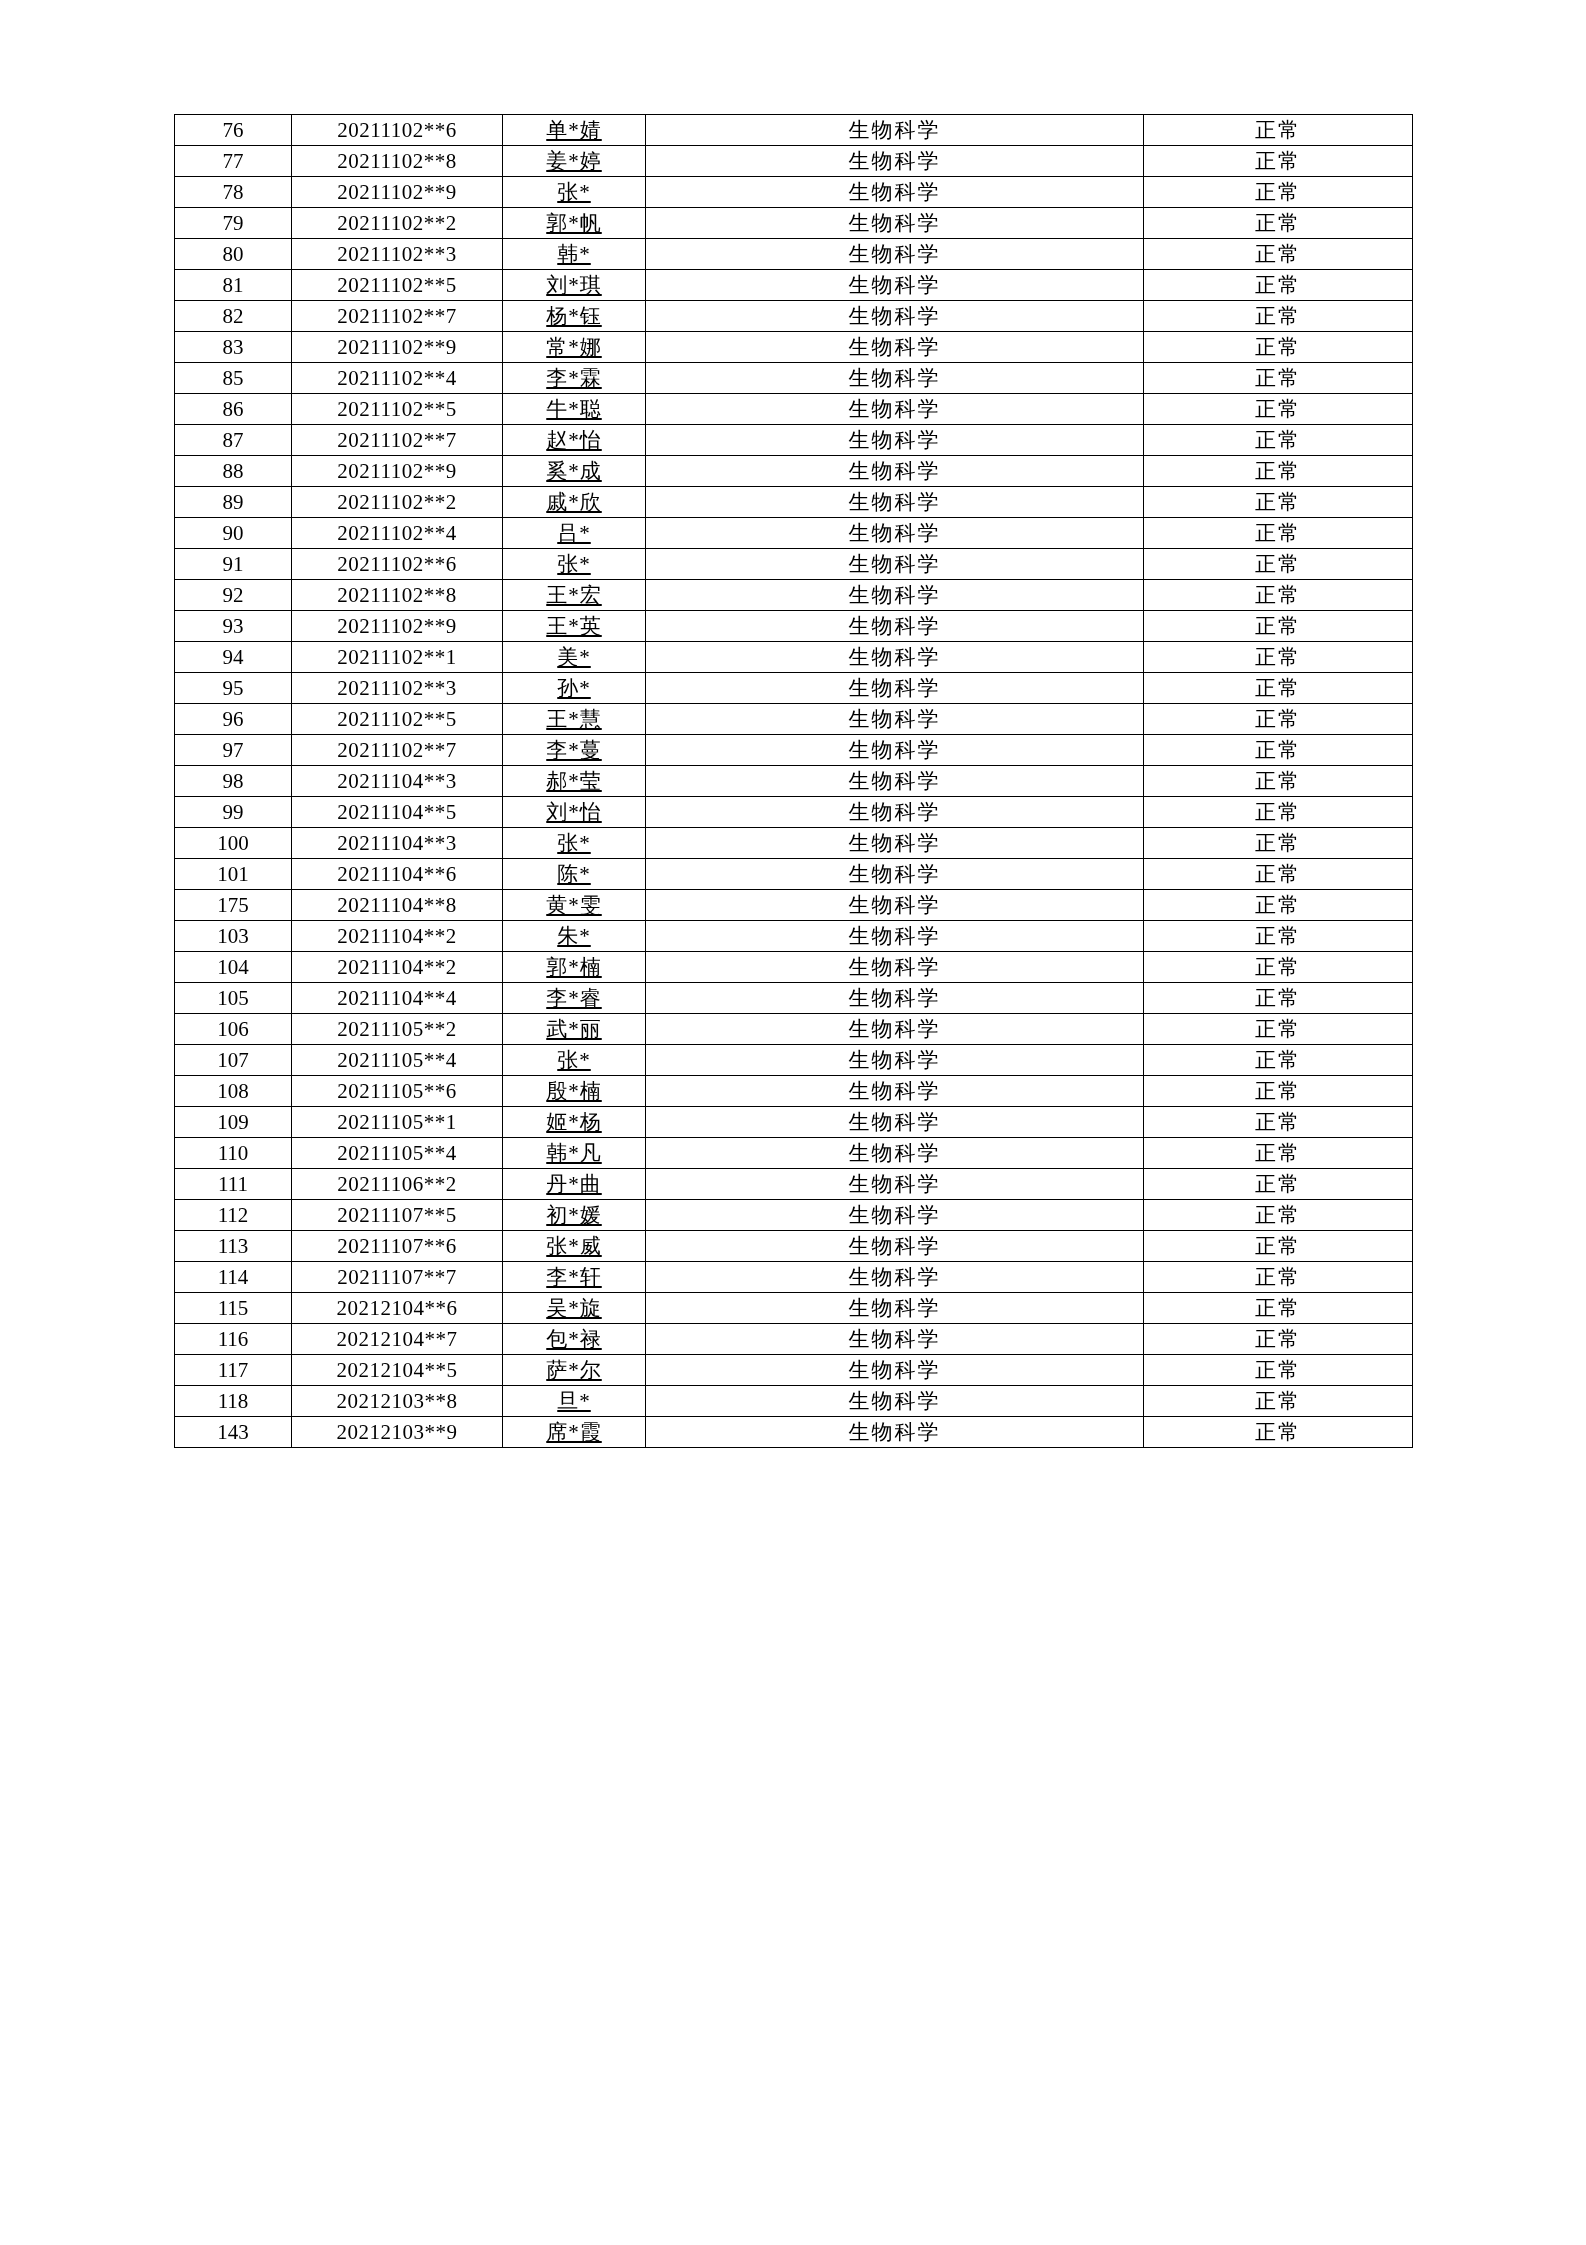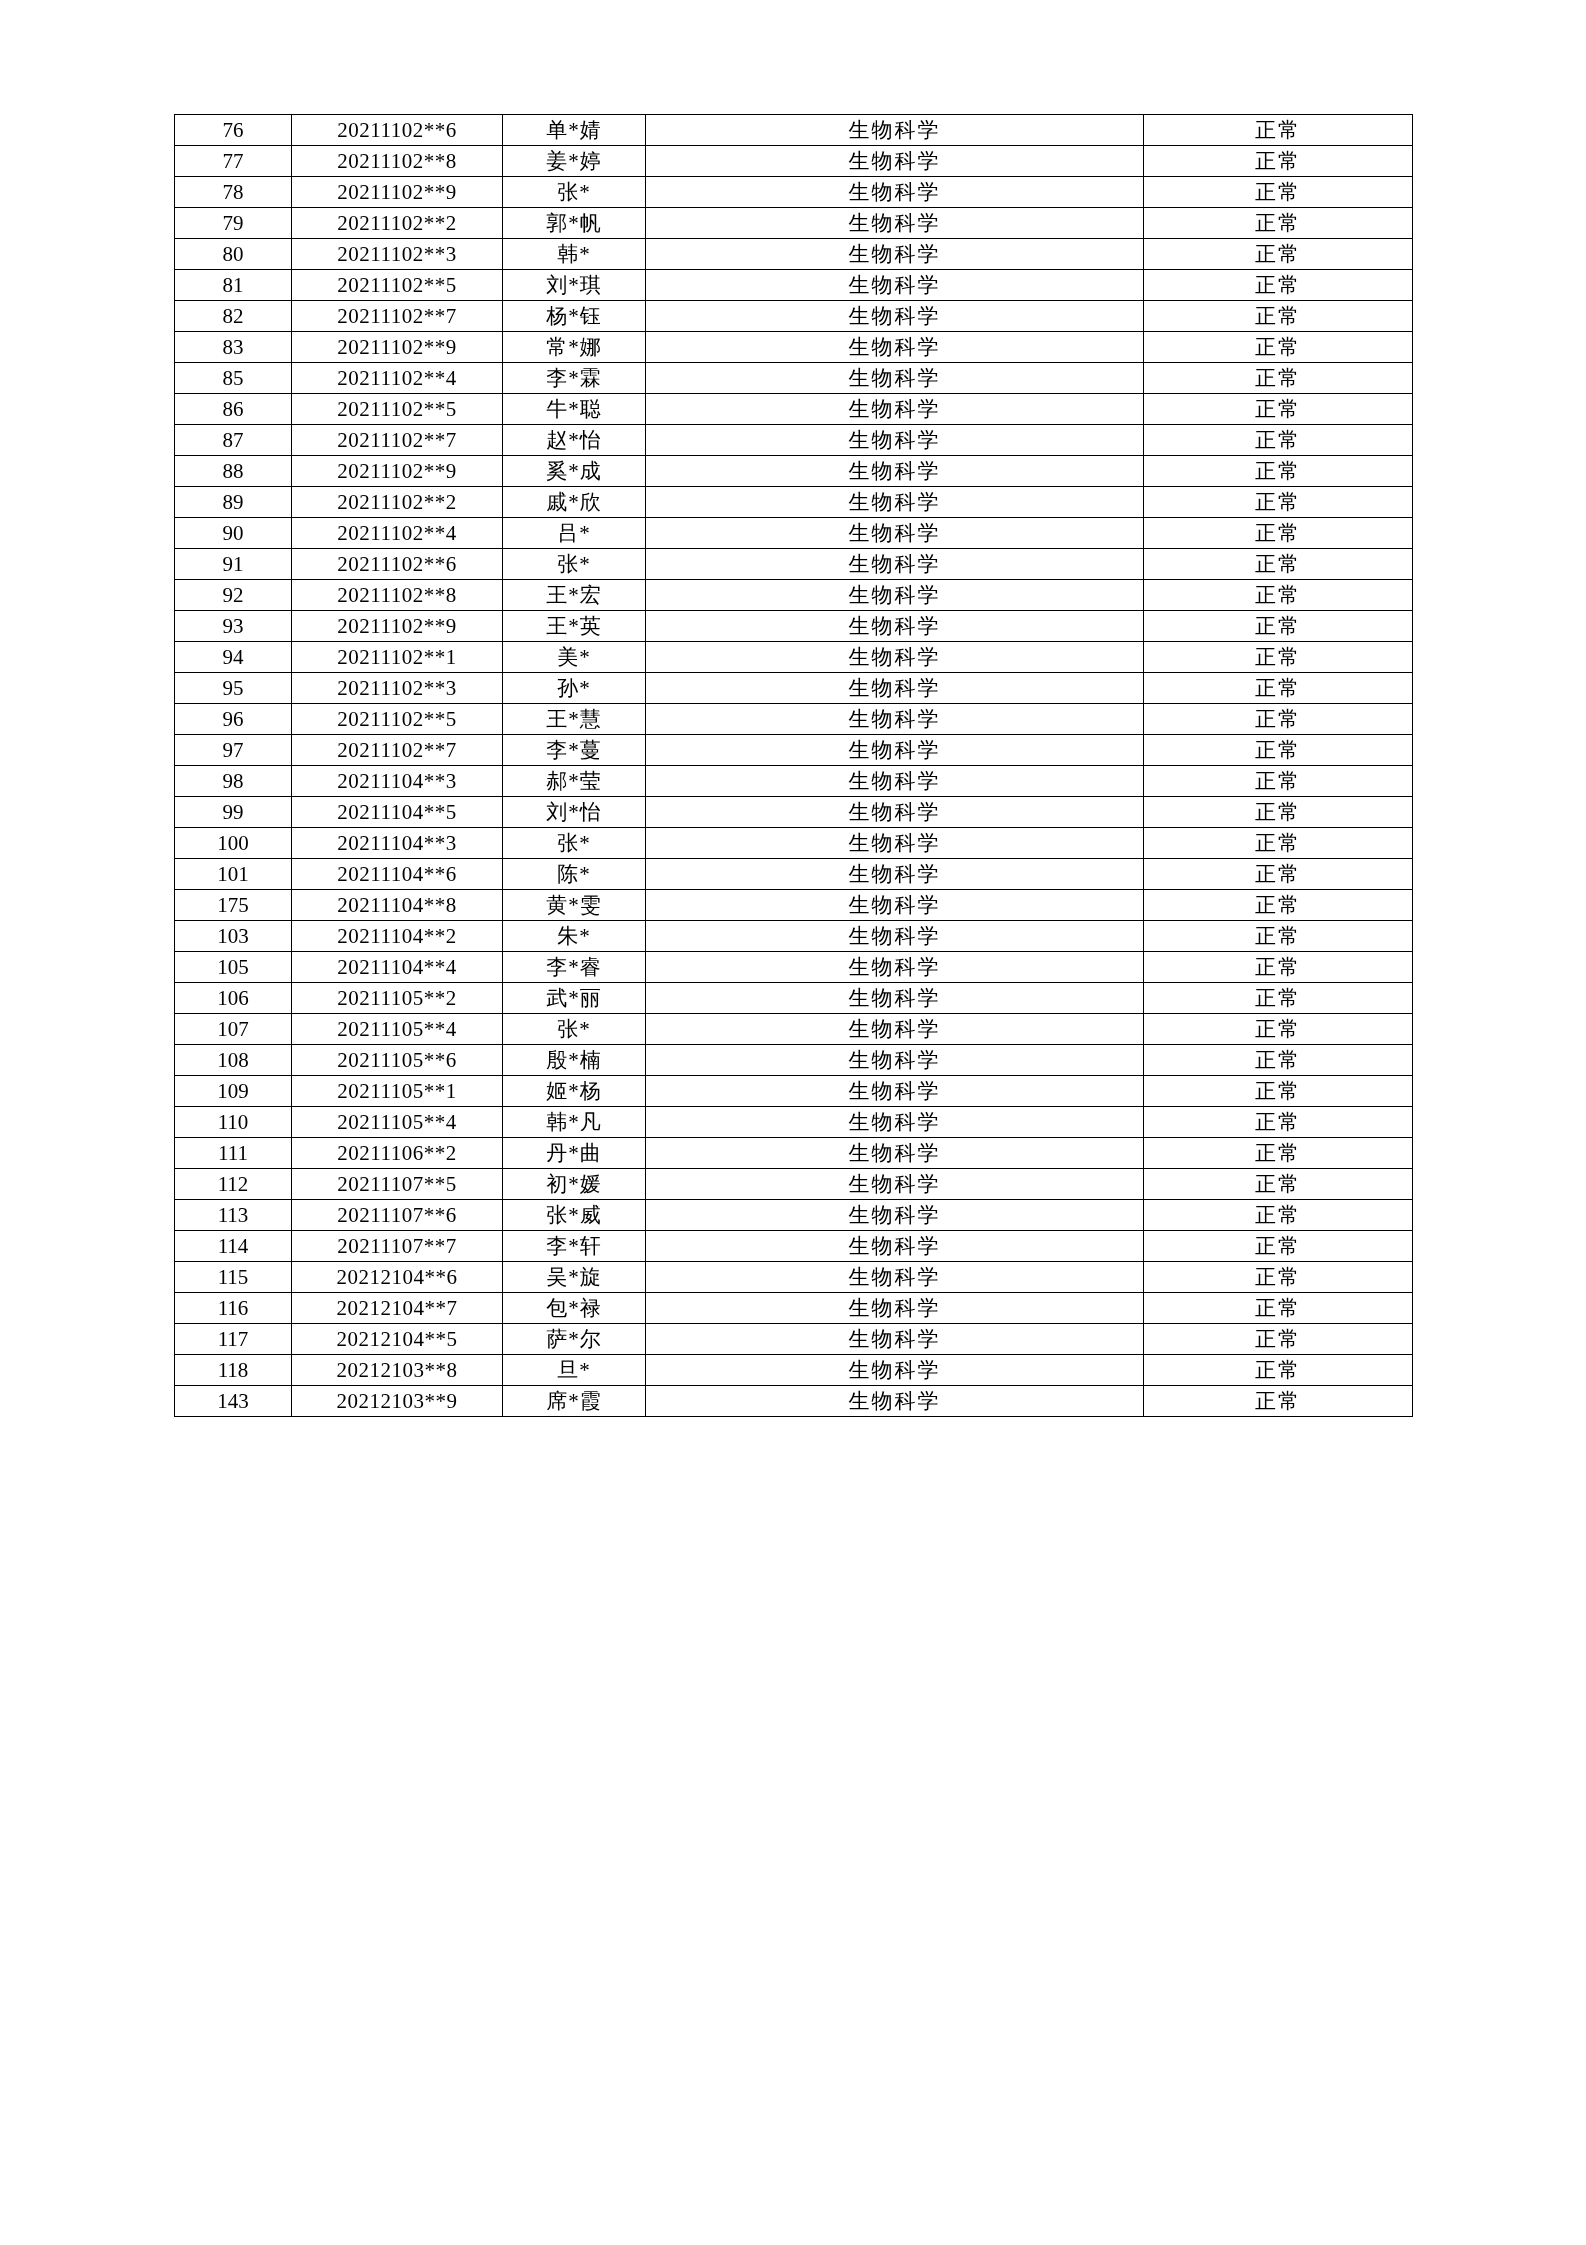--- a/index.html
+++ b/index.html
@@ -38,21 +38,21 @@
     text-align: center;
     vertical-align: middle;
     font-size: 21px;
     line-height: 30px;
     font-family: "Liberation Serif", "DejaVu Serif", serif;
     white-space: nowrap;
     overflow: hidden;
   }
   td.col-idx   { width: 116px; }
   td.col-sid   { width: 210px; letter-spacing: 0.5px; }
-  td.col-name  { width: 142px; letter-spacing: 1px; }
+  td.col-name  { width: 142px; letter-spacing: 1px; text-decoration: underline; }
   td.col-major { width: 497px; letter-spacing: 2px; }
   td.col-stat  { width: 268px; letter-spacing: 2px; }
 </style>
 </head>
 <body>
 
 <div class="page">
   <div class="table-wrap">
     <table class="roster">
       <tbody>
@@ -239,20 +239,27 @@
             <td class="col-stat">正常</td>
           </tr>
           <tr>
             <td class="col-idx">103</td>
             <td class="col-sid">20211104**2</td>
             <td class="col-name">朱*</td>
             <td class="col-major">生物科学</td>
             <td class="col-stat">正常</td>
           </tr>
           <tr>
+            <td class="col-idx">104</td>
+            <td class="col-sid">20211104**2</td>
+            <td class="col-name">郭*楠</td>
+            <td class="col-major">生物科学</td>
+            <td class="col-stat">正常</td>
+          </tr>
+          <tr>
             <td class="col-idx">105</td>
             <td class="col-sid">20211104**4</td>
             <td class="col-name">李*睿</td>
             <td class="col-major">生物科学</td>
             <td class="col-stat">正常</td>
           </tr>
           <tr>
             <td class="col-idx">106</td>
             <td class="col-sid">20211105**2</td>
             <td class="col-name">武*丽</td>

